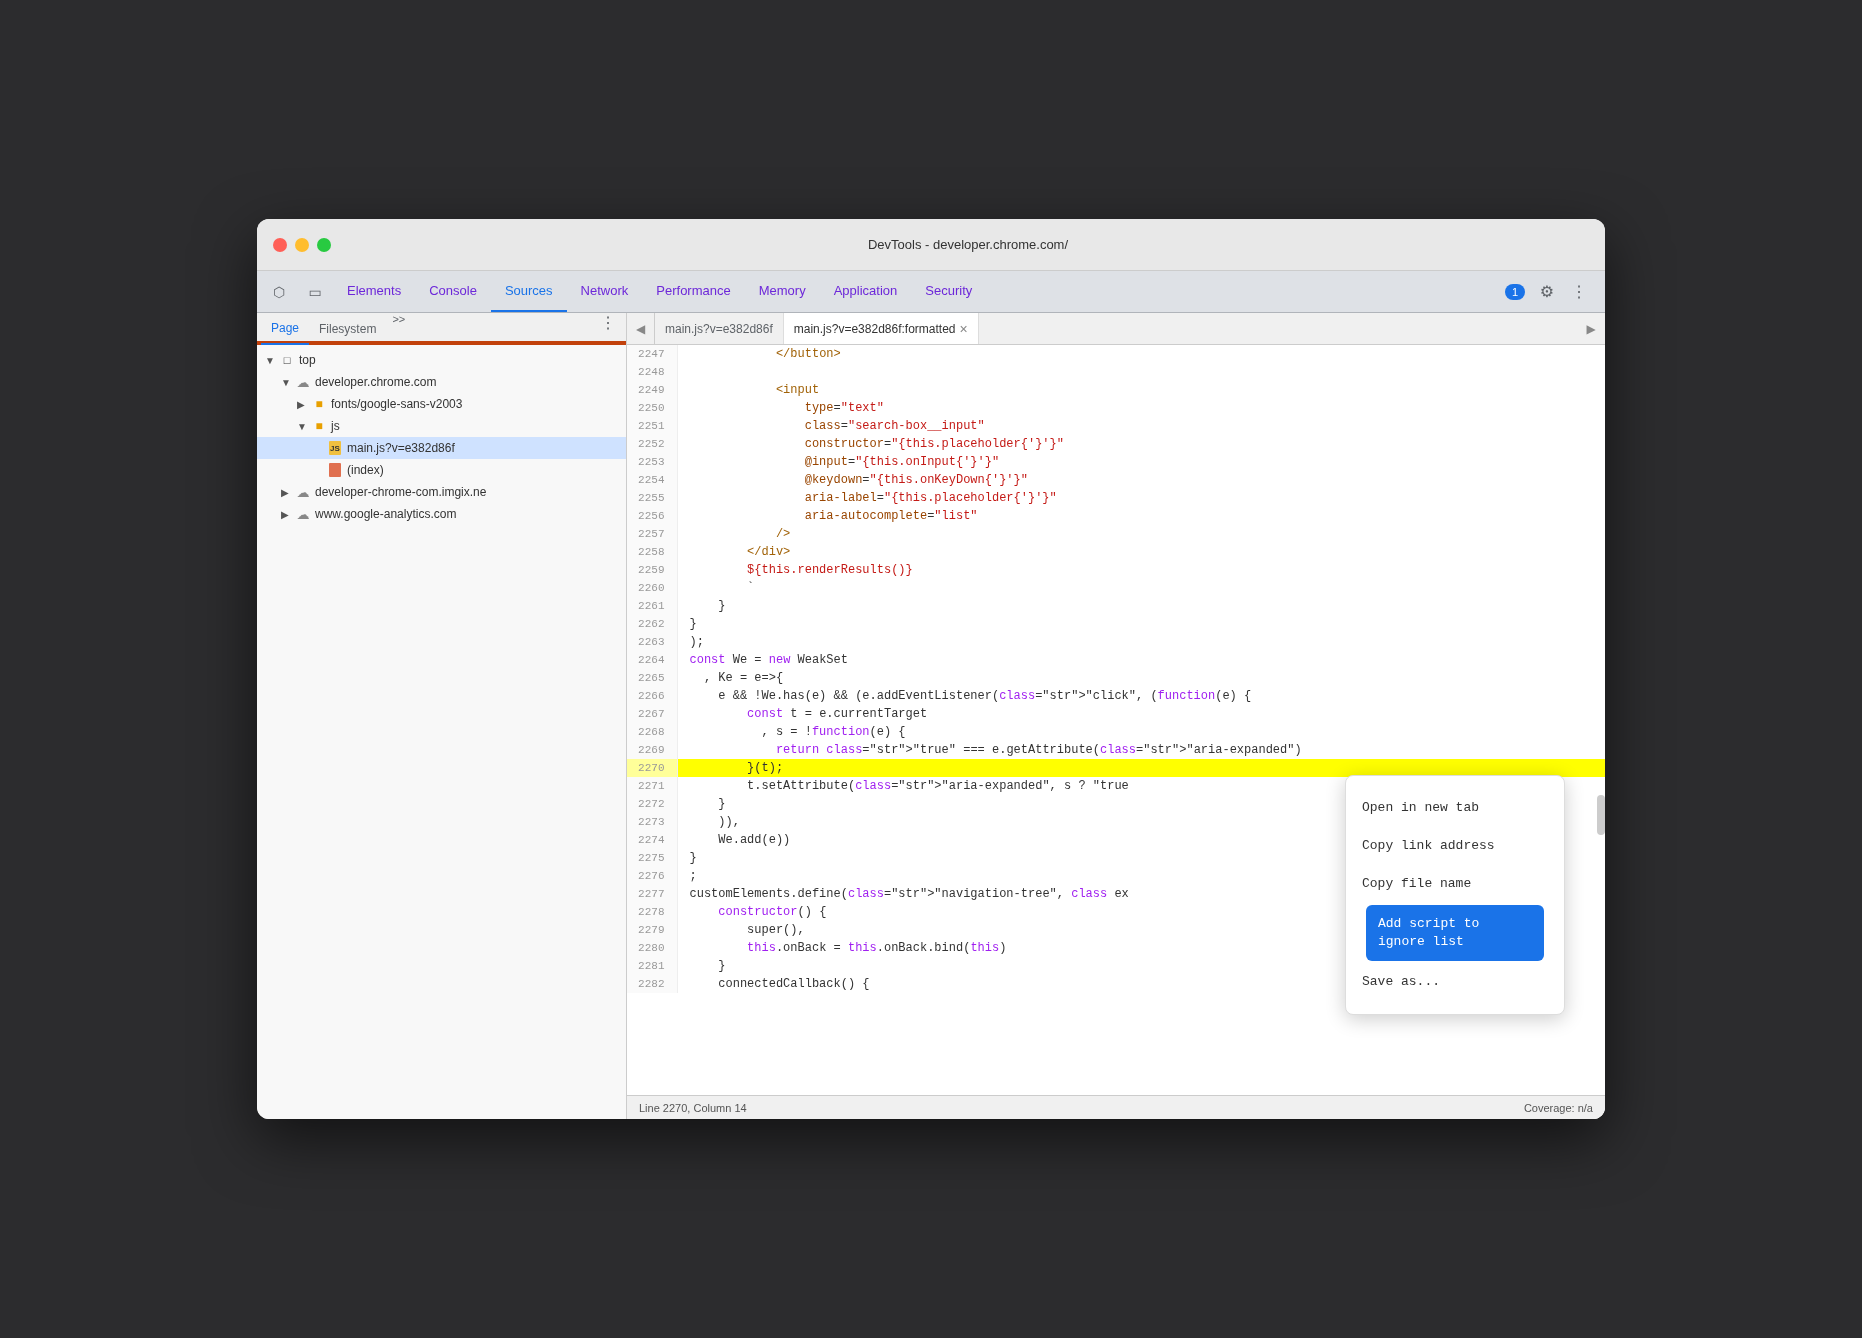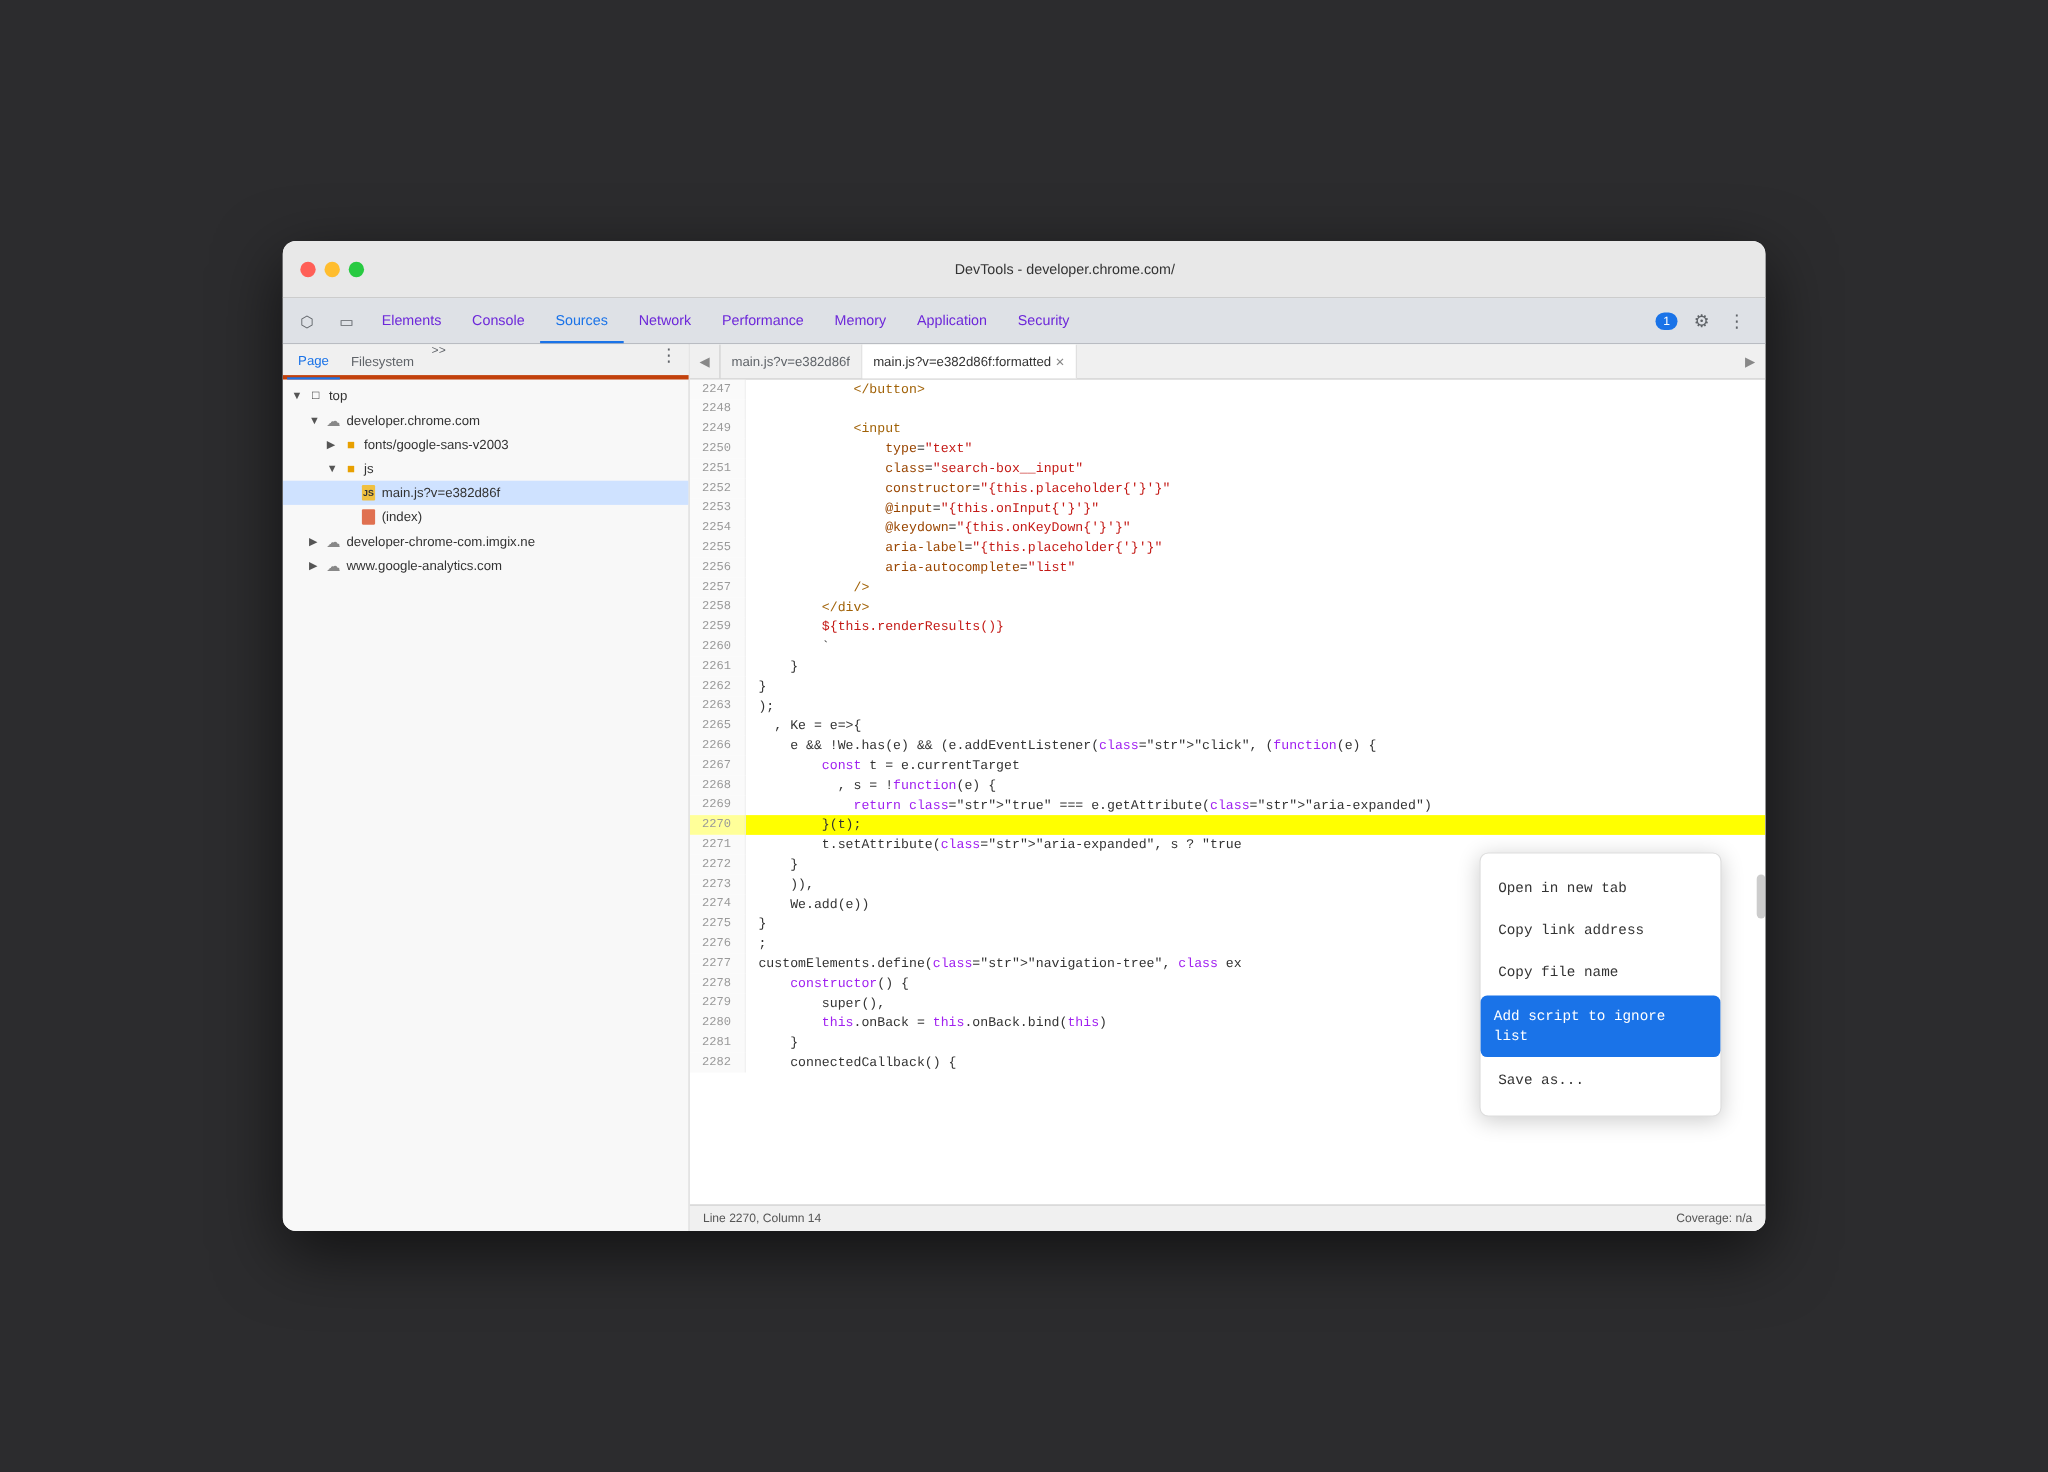--- a/index.html
+++ b/index.html
@@ -395,21 +395,21 @@
       font-size: 13px;
       color: #333;
       cursor: pointer;
       display: flex;
       align-items: center;
     }
 
     .context-menu-item.accent {
       background: #1a73e8;
       color: white;
-      margin: 2px 0;
+      margin: 2px 20px;
       border-radius: 6px;
       padding: 10px 12px;
     }
   </style>
 </head>
 <body>
 
 <div class="window">
 
   <div class="title-bar">
@@ -615,20 +615,24 @@
                 <td class="line-num">2261</td>
                 <td class="line-code">    }</td>
               </tr>
               <tr>
                 <td class="line-num">2262</td>
                 <td class="line-code">}</td>
               </tr>
               <tr>
                 <td class="line-num">2263</td>
                 <td class="line-code">);</td>
+              </tr>
+              <tr>
+                <td class="line-num">2264</td>
+                <td class="line-code"><span class="kw">const</span> We = <span class="kw">new</span> WeakSet</td>
               </tr>
               <tr>
                 <td class="line-num">2265</td>
                 <td class="line-code">  , Ke = e=&gt;{</td>
               </tr>
               <tr>
                 <td class="line-num">2266</td>
                 <td class="line-code">    e &amp;&amp; !We.has(e) &amp;&amp; (e.addEventListener(<span <span="" class="kw">class</span>="str"&gt;"click", (<span class="kw">function</span>(e) {</td>
               </tr>
               <tr>

